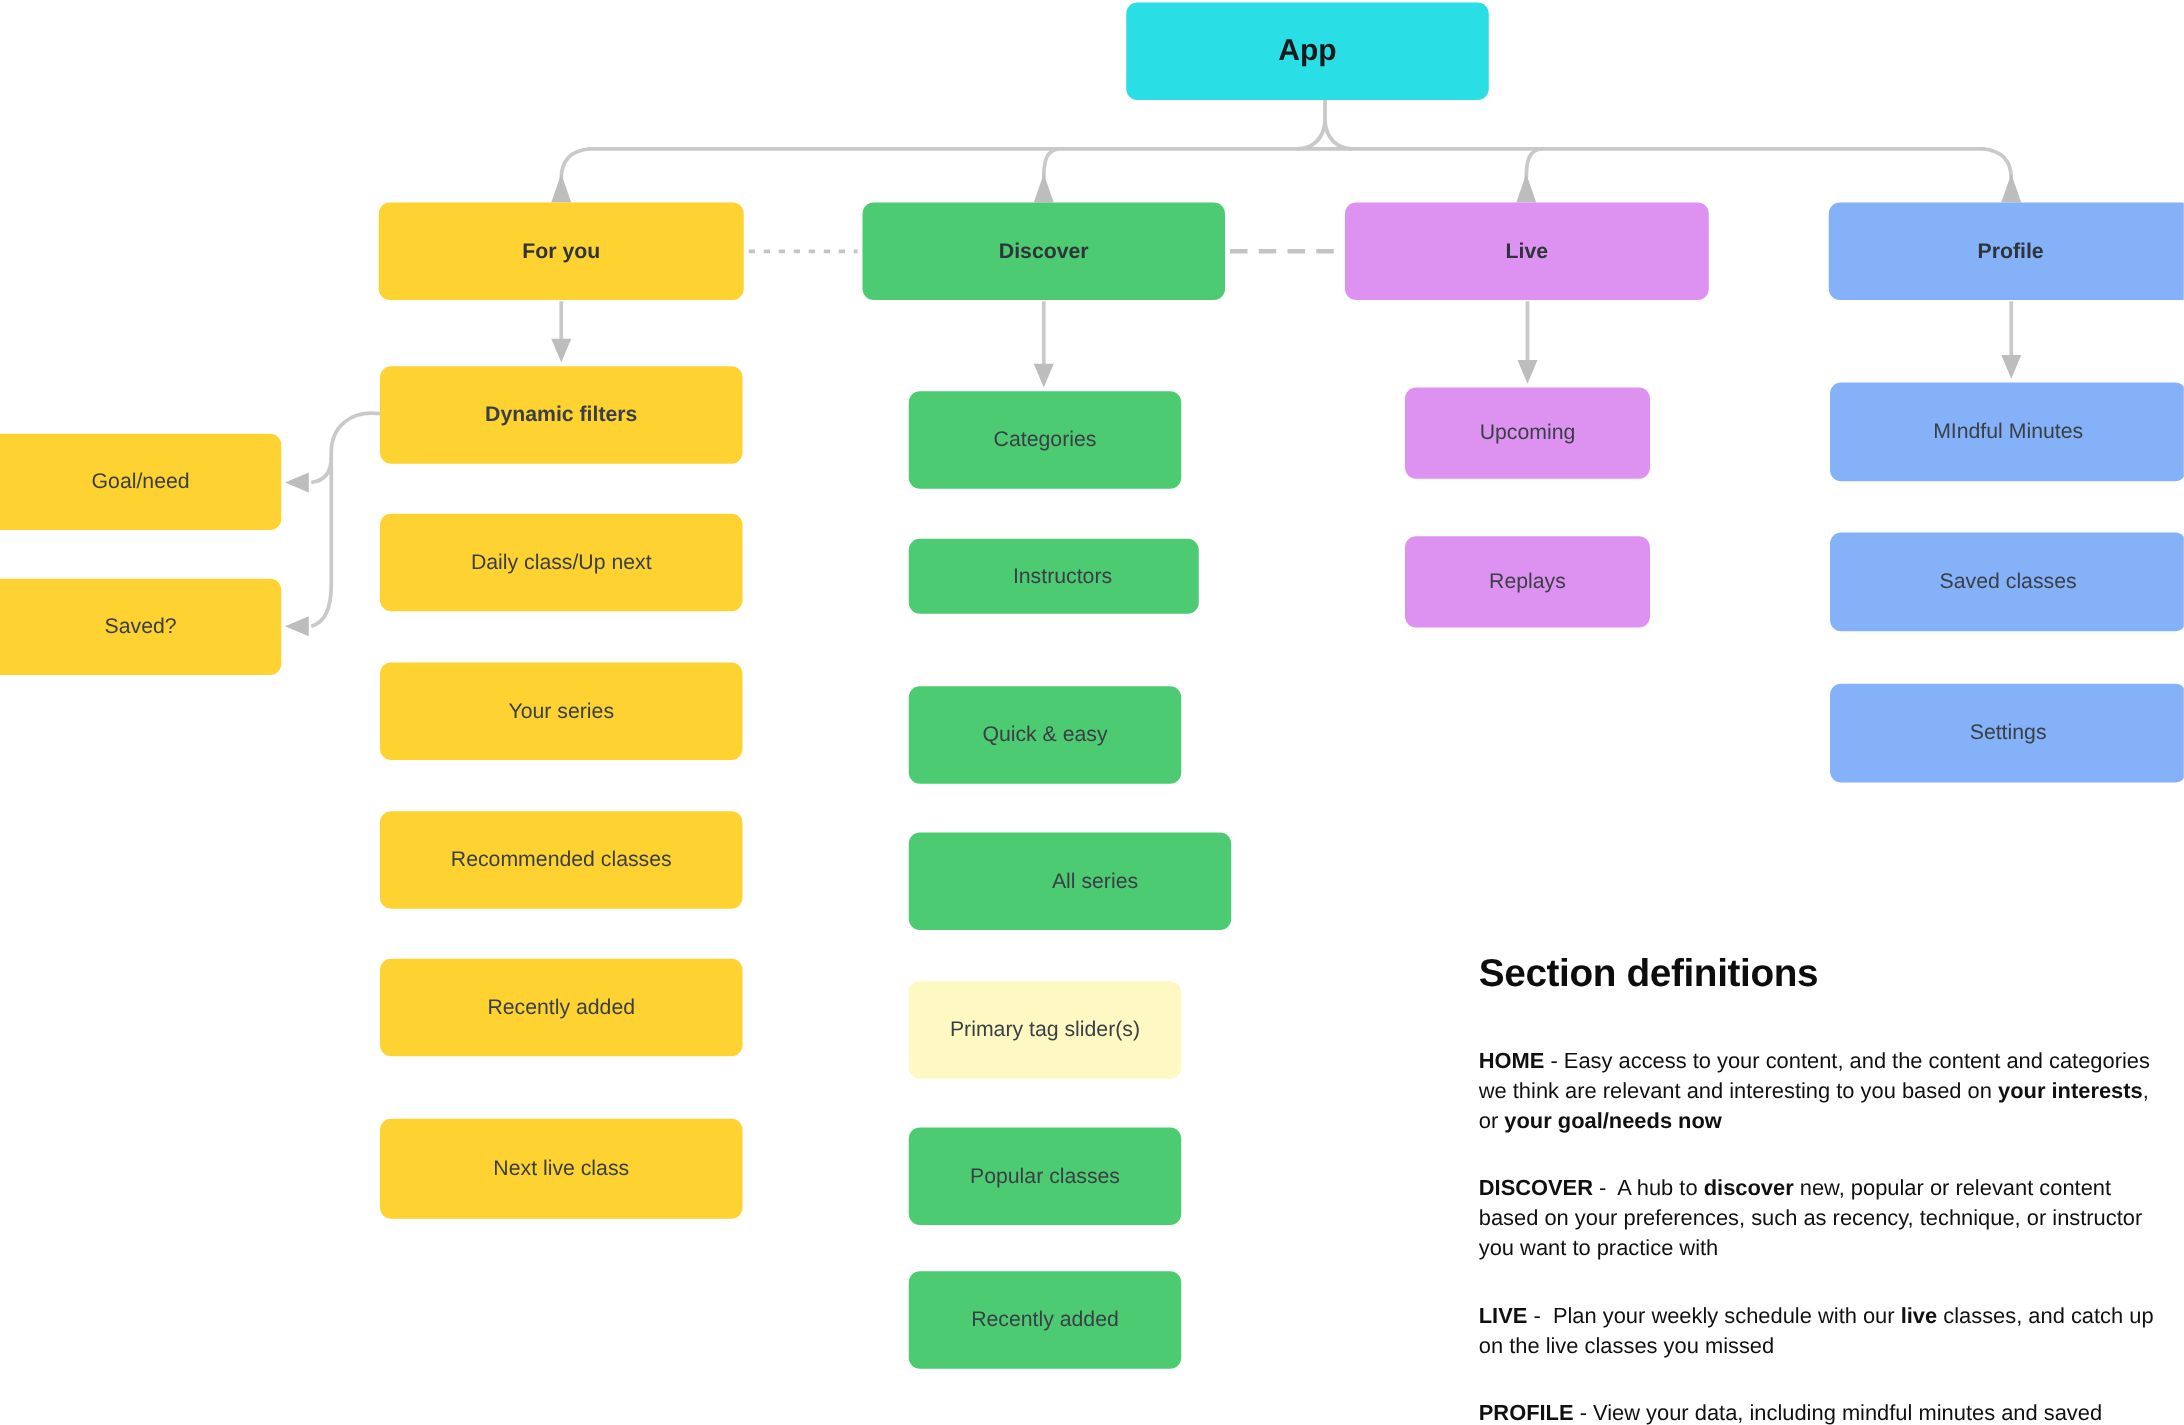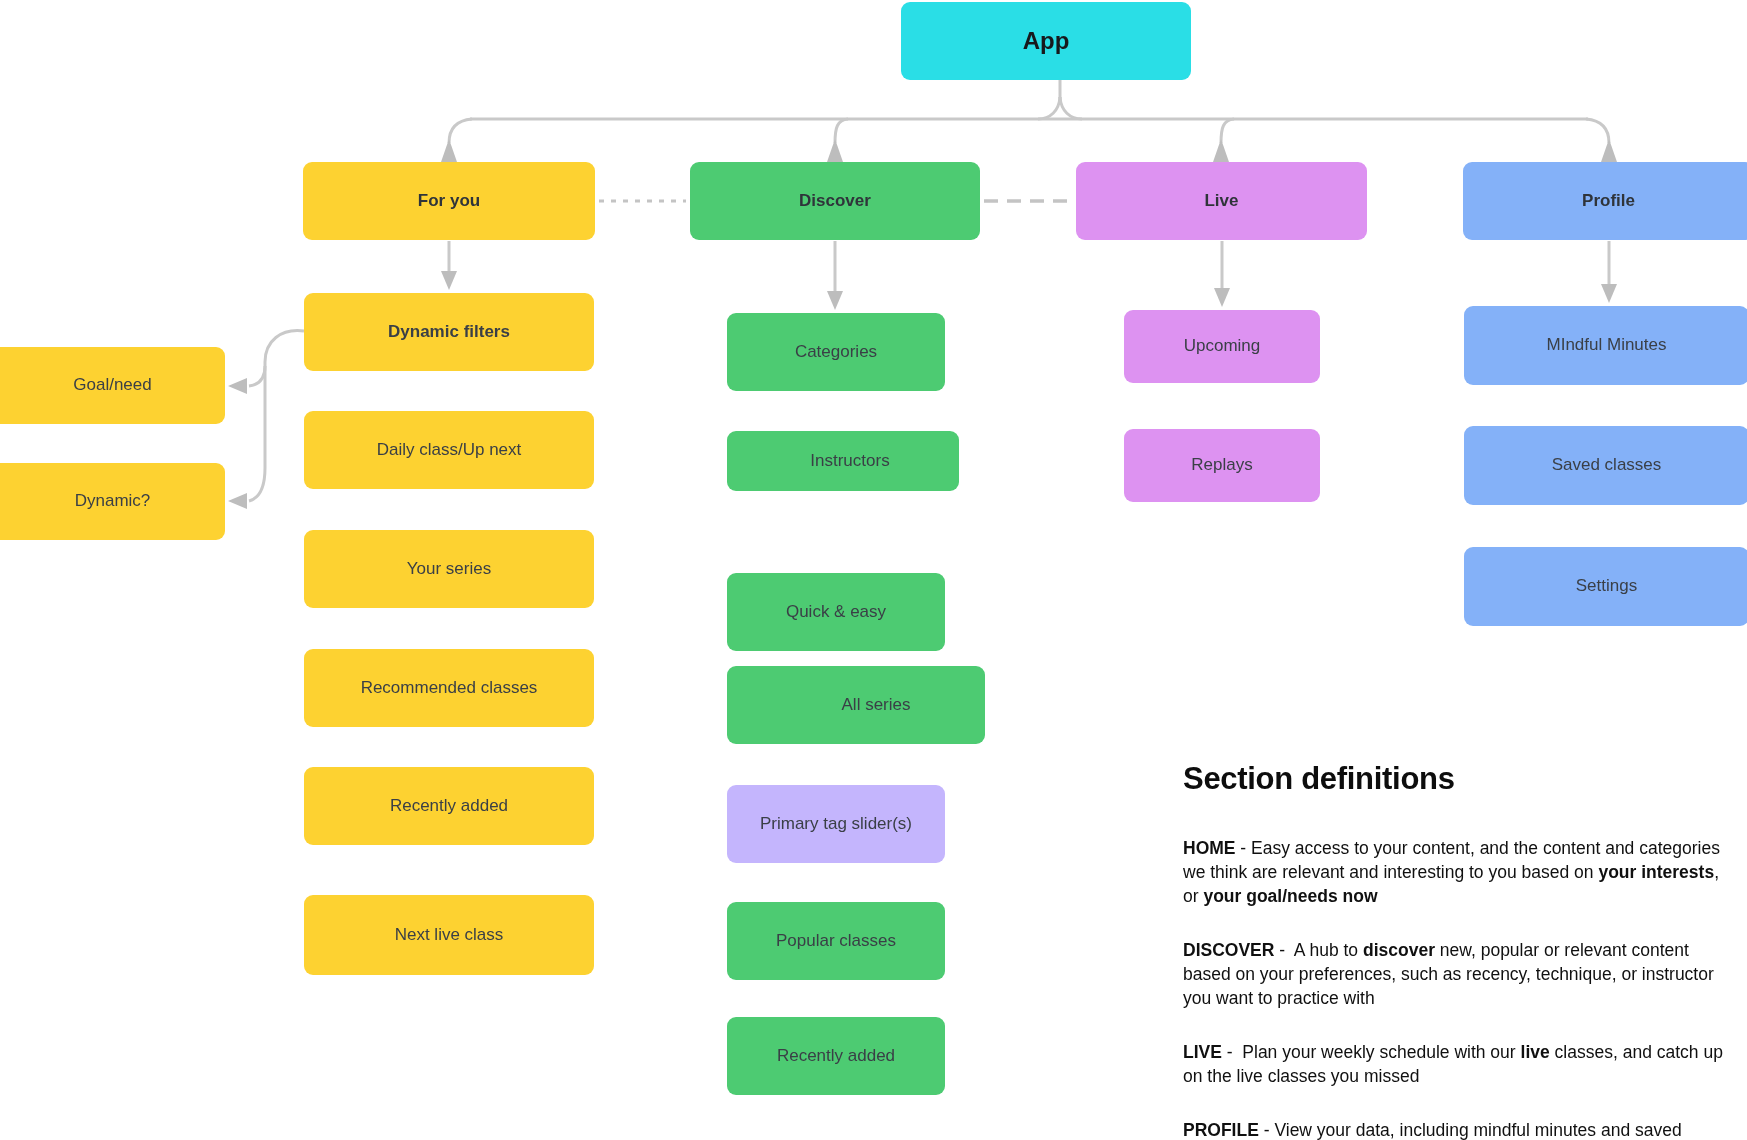--- a/index.html
+++ b/index.html
@@ -78,28 +78,28 @@
 <div class="node app" style="left: 901px; top: 2px; width: 290px; height: 78px; background: rgb(42, 222, 230);">App</div>
 
 <div class="node parent" style="left: 303px; top: 162px; width: 292px; height: 78px; background: rgb(253, 210, 49);">For you</div>
 <div class="node" style="left: 304px; top: 293px; width: 290px; height: 78px; background: rgb(253, 210, 49); font-weight: bold;">Dynamic filters</div>
 <div class="node" style="left: 304px; top: 411px; width: 290px; height: 78px; background: rgb(253, 210, 49);">Daily class/Up next</div>
 <div class="node" style="left: 304px; top: 530px; width: 290px; height: 78px; background: rgb(253, 210, 49);">Your series</div>
 <div class="node" style="left: 304px; top: 649px; width: 290px; height: 78px; background: rgb(253, 210, 49);">Recommended classes</div>
 <div class="node" style="left: 304px; top: 767px; width: 290px; height: 78px; background: rgb(253, 210, 49);">Recently added</div>
 <div class="node" style="left: 304px; top: 895px; width: 290px; height: 80px; background: rgb(253, 210, 49);">Next live class</div>
 <div class="node" style="left: 0px; top: 347px; width: 225px; height: 77px; border-radius: 0px 9px 9px 0px; background: rgb(253, 210, 49);">Goal/need</div>
-<div class="node" style="left: 0px; top: 463px; width: 225px; height: 77px; border-radius: 0px 9px 9px 0px; background: rgb(253, 210, 49);">Dynamic?</div>
+<div class="node" style="left: 0px; top: 463px; width: 225px; height: 77px; border-radius: 0px 9px 9px 0px; background: rgb(253, 210, 49);">Saved?</div>
 
 <div class="node parent" style="left: 690px; top: 162px; width: 290px; height: 78px; background: rgb(77, 203, 114);">Discover</div>
 <div class="node" style="left: 727px; top: 313px; width: 218px; height: 78px; background: rgb(77, 203, 114);">Categories</div>
 <div class="node" style="left: 727px; top: 431px; width: 218px; height: 60px; background: rgb(77, 203, 114); padding-left: 14px;">Instructors</div>
-<div class="node" style="left: 727px; top: 549px; width: 218px; height: 78px; background: rgb(77, 203, 114); margin-top: 24px;">Quick &amp; easy</div>
+<div class="node" style="left: 727px; top: 549px; width: 218px; height: 78px; background: rgb(77, 203, 114);">Quick &amp; easy</div>
 <div class="node" style="left: 727px; top: 666px; width: 218px; height: 78px; background: rgb(77, 203, 114); padding-left: 40px;">All series</div>
-<div class="node" style="left: 727px; top: 785px; width: 218px; height: 78px; background: #c4b5fd;">Primary tag slider(s)</div>
+<div class="node" style="left: 727px; top: 785px; width: 218px; height: 78px; background: #fef9c3;">Primary tag slider(s)</div>
 <div class="node" style="left: 727px; top: 902px; width: 218px; height: 78px; background: rgb(77, 203, 114);">Popular classes</div>
 <div class="node" style="left: 727px; top: 1017px; width: 218px; height: 78px; background: rgb(77, 203, 114);">Recently added</div>
 
 <div class="node parent" style="left: 1076px; top: 162px; width: 291px; height: 78px; background: rgb(221, 146, 241);">Live</div>
 <div class="node" style="left: 1124px; top: 310px; width: 196px; height: 73px; background: rgb(221, 146, 241);">Upcoming</div>
 <div class="node" style="left: 1124px; top: 429px; width: 196px; height: 73px; background: rgb(221, 146, 241);">Replays</div>
 
 <div class="node parent" style="left: 1463px; top: 162px; width: 291px; height: 78px; background: rgb(132, 177, 248);">Profile</div>
 <div class="node" style="left: 1464px; top: 306px; width: 285px; height: 79px; background: rgb(132, 177, 248);">MIndful Minutes</div>
 <div class="node" style="left: 1464px; top: 426px; width: 285px; height: 79px; background: rgb(132, 177, 248);">Saved classes</div>

